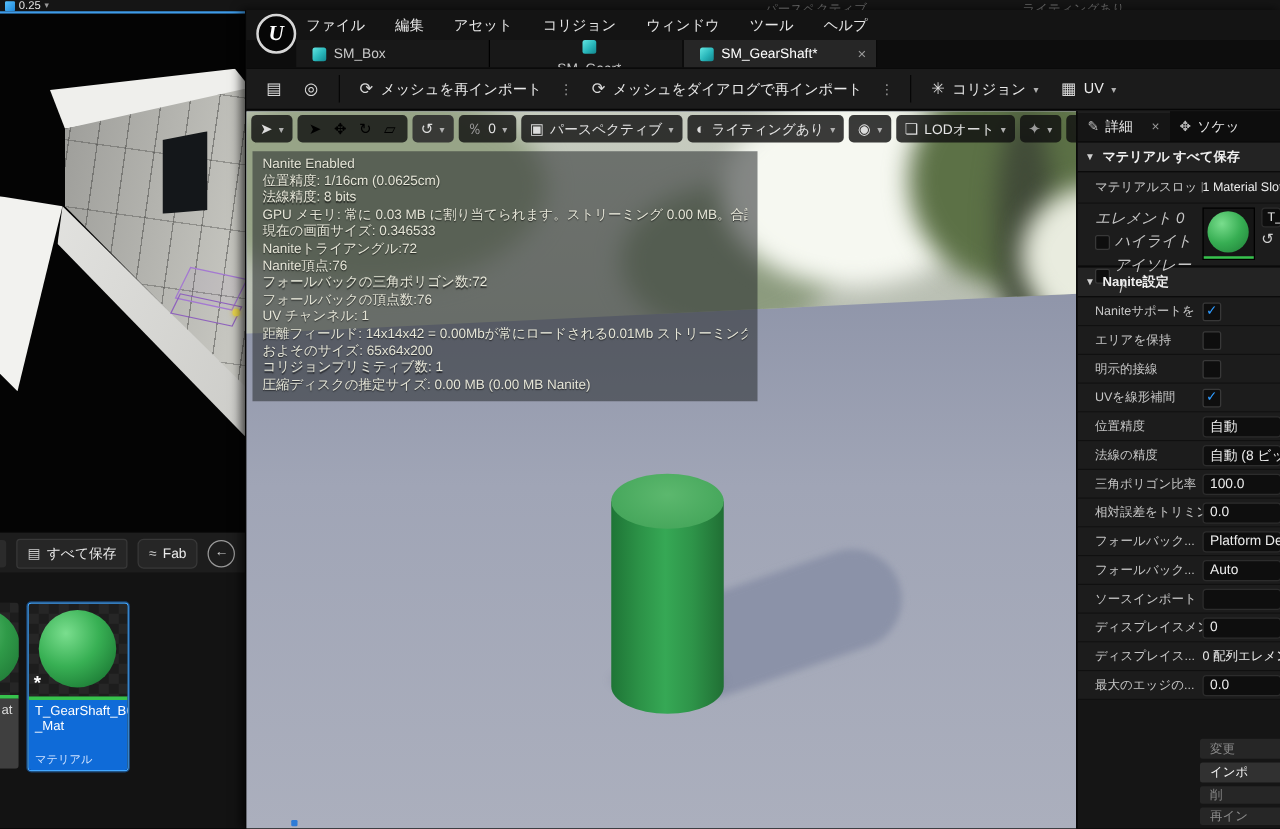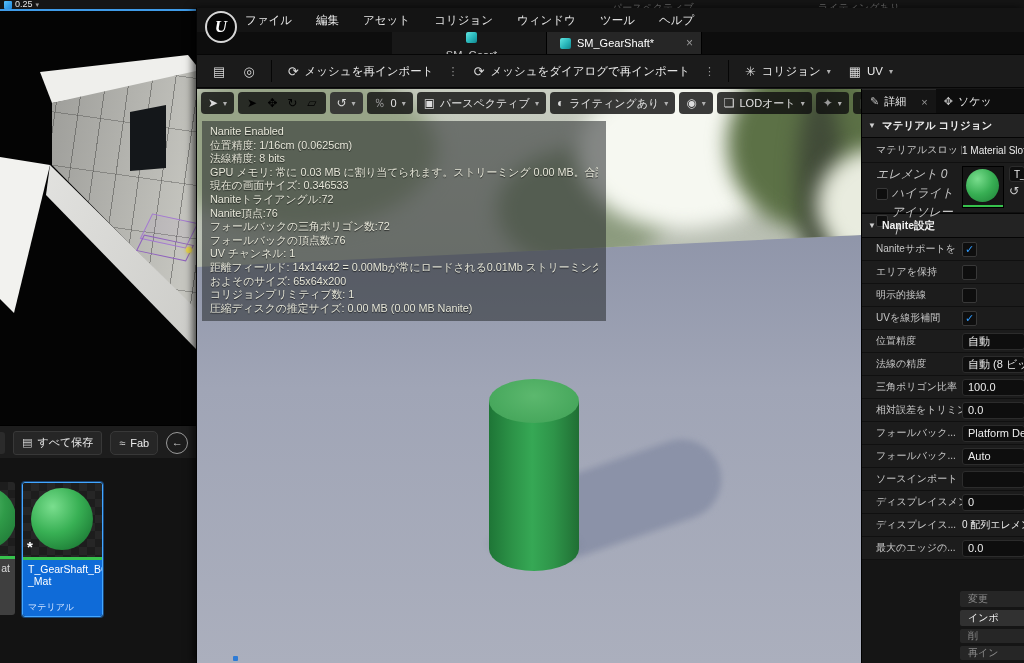--- a/index.html
+++ b/index.html
@@ -253,20 +253,24 @@
       <span class="menu-item">ファイル</span>
       <span class="menu-item">編集</span>
       <span class="menu-item">アセット</span>
       <span class="menu-item">コリジョン</span>
       <span class="menu-item">ウィンドウ</span>
       <span class="menu-item">ツール</span>
       <span class="menu-item">ヘルプ</span>
     </div>
 
     <div id="tabbar">
+      <div class="tab" style="left:40px;">
+        <span class="cube"></span>
+        <span class="tlab">SM_Box</span>
+      </div>
       <div class="tab" style="left:195px;flex-direction:column;">
         <span class="cube"></span>
         <span class="tlab">SM_Gear*</span>
       </div>
       <div class="tab active" style="left:350px;">
         <span class="cube"></span>
         <span class="tlab">SM_GearShaft*</span>
         <span class="tclose">×</span>
       </div>
     </div>
@@ -395,21 +399,21 @@
           </div>
           <div class="dtab">
             <span class="dic">✥</span>
             <span>ソケッ</span>
           </div>
         </div>
 
 
         <div class="dsection">
           <span class="tri">▼</span>
-          <span>マテリアル コリジョン</span>
+          <span>マテリアル すべて保存</span>
         </div>
 
         <div class="drow" id="mslot-row">
           <span class="dlabel">マテリアルスロット</span>
           <span class="dtext">1 Material Slots</span>
         </div>
 
         <div class="drow" id="element-row">
           <div class="elem-left">
             <span>エレメント 0</span>

